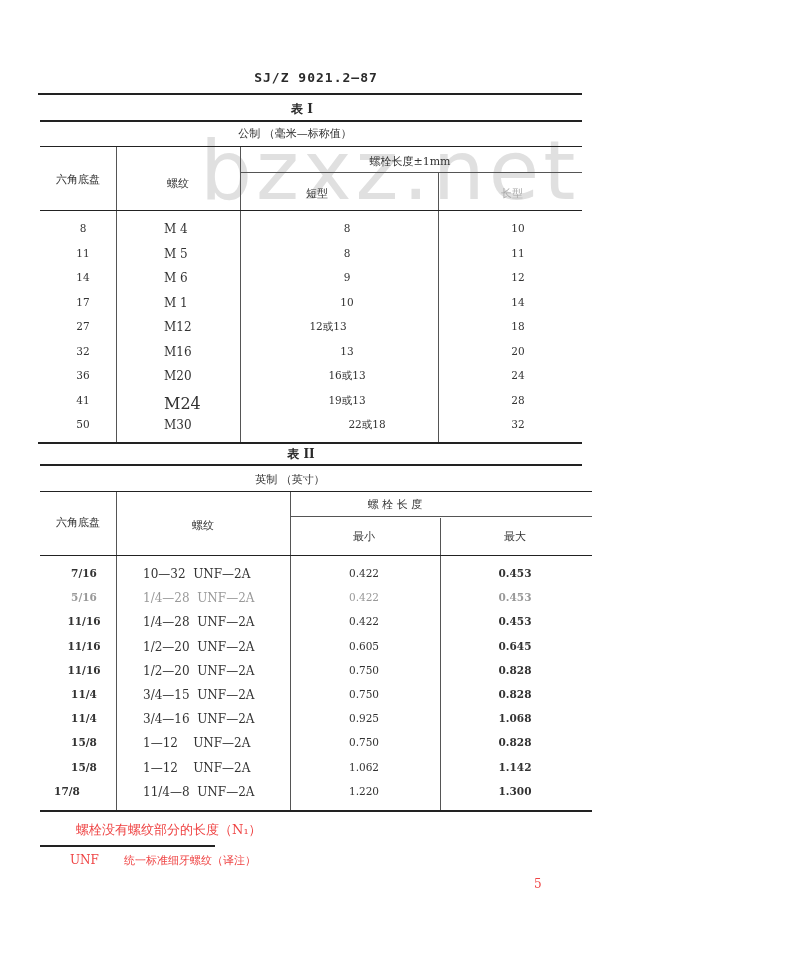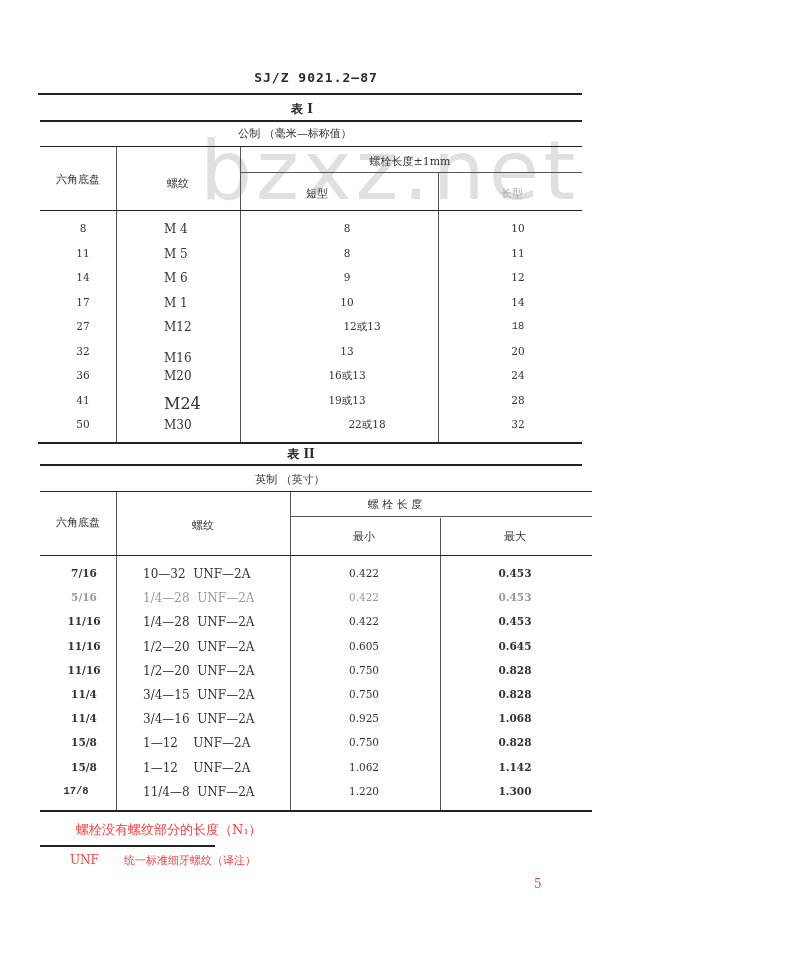--- a/index.html
+++ b/index.html
@@ -54,24 +54,24 @@
     <div class="txt cell" style="left: 83px; top: 271px;">14</div>
     <div class="txt cell" style="left: 164px; top: 271px; font-size: 12px; transform: none;">M 6</div>
     <div class="txt cell" style="left: 347px; top: 271px;">9</div>
     <div class="txt cell" style="left: 518px; top: 271px;">12</div>
     <div class="txt cell" style="left: 83px; top: 295.5px;">17</div>
     <div class="txt cell" style="left: 164px; top: 295.5px; font-size: 12px; transform: none;">M 1</div>
     <div class="txt cell" style="left: 347px; top: 295.5px;">10</div>
     <div class="txt cell" style="left: 518px; top: 295.5px;">14</div>
     <div class="txt cell" style="left: 83px; top: 320px;">27</div>
     <div class="txt cell" style="left: 164px; top: 320px; font-size: 12px; transform: none;">M12</div>
-    <div class="txt cell" style="left: 362px; top: 320px;">12或13</div>
-    <div class="txt cell" style="left: 518px; top: 320px; font-family: Liberation Mono, monospace;">18</div>
+    <div class="txt cell" style="left: 328px; top: 320px;">12或13</div>
+    <div class="txt cell" style="left: 518px; top: 320px;">18</div>
     <div class="txt cell" style="left: 83px; top: 344.5px;">32</div>
-    <div class="txt cell" style="left: 164px; top: 344.5px; font-size: 12px; transform: none; margin-top: 6px;">M16</div>
+    <div class="txt cell" style="left: 164px; top: 344.5px; font-size: 12px; transform: none;">M16</div>
     <div class="txt cell" style="left: 347px; top: 344.5px;">13</div>
     <div class="txt cell" style="left: 518px; top: 344.5px;">20</div>
     <div class="txt cell" style="left: 83px; top: 369px;">36</div>
     <div class="txt cell" style="left: 164px; top: 369px; font-size: 12px; transform: none;">M20</div>
     <div class="txt cell" style="left: 347px; top: 369px;">16或13</div>
     <div class="txt cell" style="left: 518px; top: 369px;">24</div>
     <div class="txt cell" style="left: 83px; top: 393.5px;">41</div>
     <div class="txt cell" style="left: 164px; top: 393.5px; font-size: 16px; transform: none;">M24</div>
     <div class="txt cell" style="left: 347px; top: 393.5px;">19或13</div>
     <div class="txt cell" style="left: 518px; top: 393.5px;">28</div>
@@ -130,21 +130,21 @@
     <div class="txt cell" style="left: 364px; top: 712.2px;">0.925</div>
     <div class="txt cell bold" style="left: 515px; top: 712.2px;">1.068</div>
     <div class="txt cell bold" style="left: 84px; top: 736.4px;">15/8</div>
     <div class="txt cell" style="left: 143px; top: 736.4px; transform: none; font-size: 12px; white-space: pre;">1—12    UNF—2A</div>
     <div class="txt cell" style="left: 364px; top: 736.4px;">0.750</div>
     <div class="txt cell bold" style="left: 515px; top: 736.4px;">0.828</div>
     <div class="txt cell bold" style="left: 84px; top: 760.6px;">15/8</div>
     <div class="txt cell" style="left: 143px; top: 760.6px; transform: none; font-size: 12px; white-space: pre;">1—12    UNF—2A</div>
     <div class="txt cell" style="left: 364px; top: 760.6px;">1.062</div>
     <div class="txt cell bold" style="left: 515px; top: 760.6px;">1.142</div>
-    <div class="txt cell bold" style="left: 76px; top: 784.8px; font-family: Liberation Mono, monospace;">17/8</div>
+    <div class="txt cell bold" style="left: 67px; top: 784.8px;">17/8</div>
     <div class="txt cell" style="left: 143px; top: 784.8px; transform: none; font-size: 12px; white-space: pre;">11/4—8  UNF—2A</div>
     <div class="txt cell" style="left: 364px; top: 784.8px;">1.220</div>
     <div class="txt cell bold" style="left: 515px; top: 784.8px;">1.300</div>
   </div>
 
 <div class="hr" style="left:40px; top:810px; width:552px; height:2px;"></div>
 
 <div class="foot" style="left:76px; top:821px; font-size:13px;">螺栓没有螺纹部分的长度（N₁）</div>
 <div class="hr" style="left:40px; top:845px; width:175px; height:2px;"></div>
 <div class="foot" style="left:70px; top:853px;">UNF</div>

